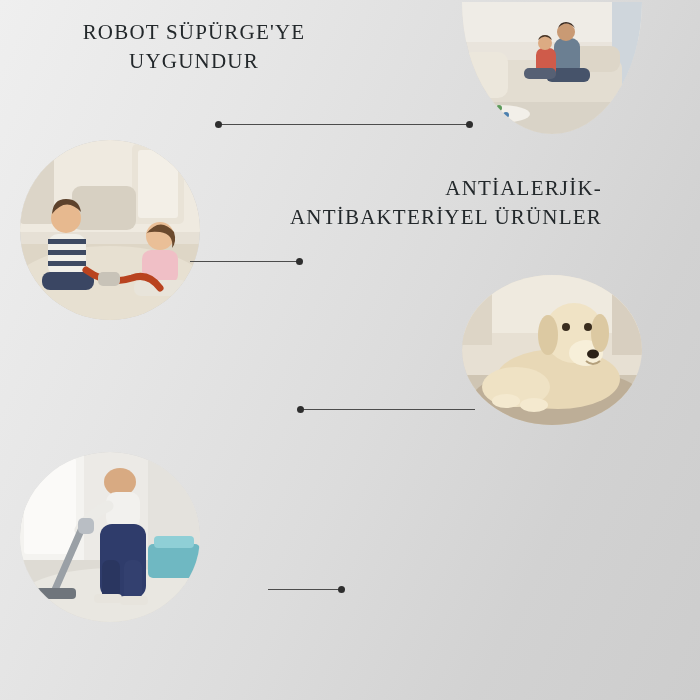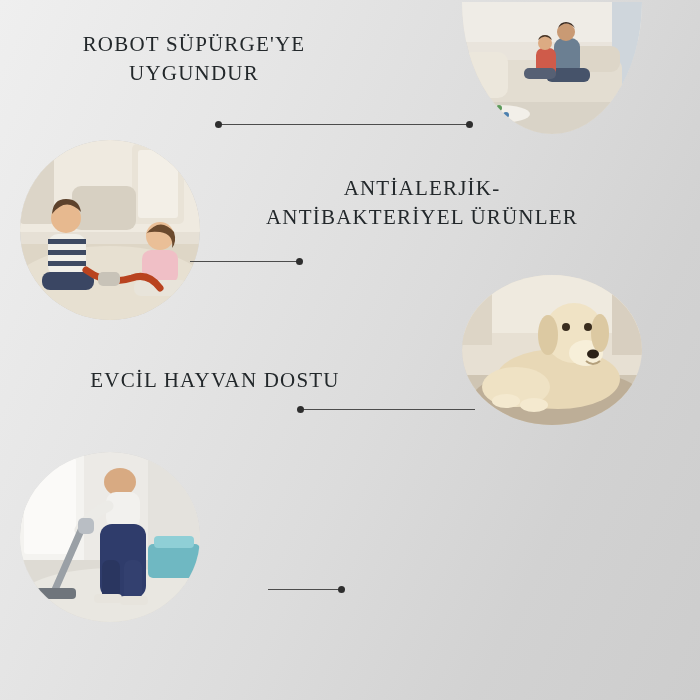--- a/index.html
+++ b/index.html
@@ -23,22 +23,22 @@
   
   .feature-text {
     position: absolute;
     color: #23282b;
     font-family: "Liberation Serif", serif;
     letter-spacing: 1.2px;
     line-height: 1.38;
     text-align: center;
     white-space: pre-line;
   }
-  #feat-1 { left: 44px;  top: 30px;  width: 300px; font-size: 21px; }
-  #feat-2 { left: 242px; top: 174px; width: 360px; font-size: 21px; }
+  #feat-1 { left: 44px;  top: 18px;  width: 300px; font-size: 21px; }
+  #feat-2 { left: 242px; top: 174px; width: 360px; font-size: 21px; text-align: right; }
   #feat-3 { left: 45px;  top: 366px; width: 340px; font-size: 21px; }
   #feat-4 { left: 228px; top: 530px; width: 410px; font-size: 21px; }
 
   
   .connector {
     position: absolute;
     height: 1px;
     background: #4c4c4c;
   }
   .connector .dot {
@@ -228,16 +228,15 @@
   <div class="connector" id="conn-4">
     <span class="dot right"></span>
   </div>
 
   <div class="feature-text" id="feat-1">ROBOT SÜPÜRGE'YE
 UYGUNDUR</div>
 
   <div class="feature-text" id="feat-2">ANTİALERJİK-
 ANTİBAKTERİYEL ÜRÜNLER</div>
 
-  <div class="feature-text" id="feat-3">EVCİL HAYVAN DOSTU</div>
 
 
 </div>
 
 </body></html>

